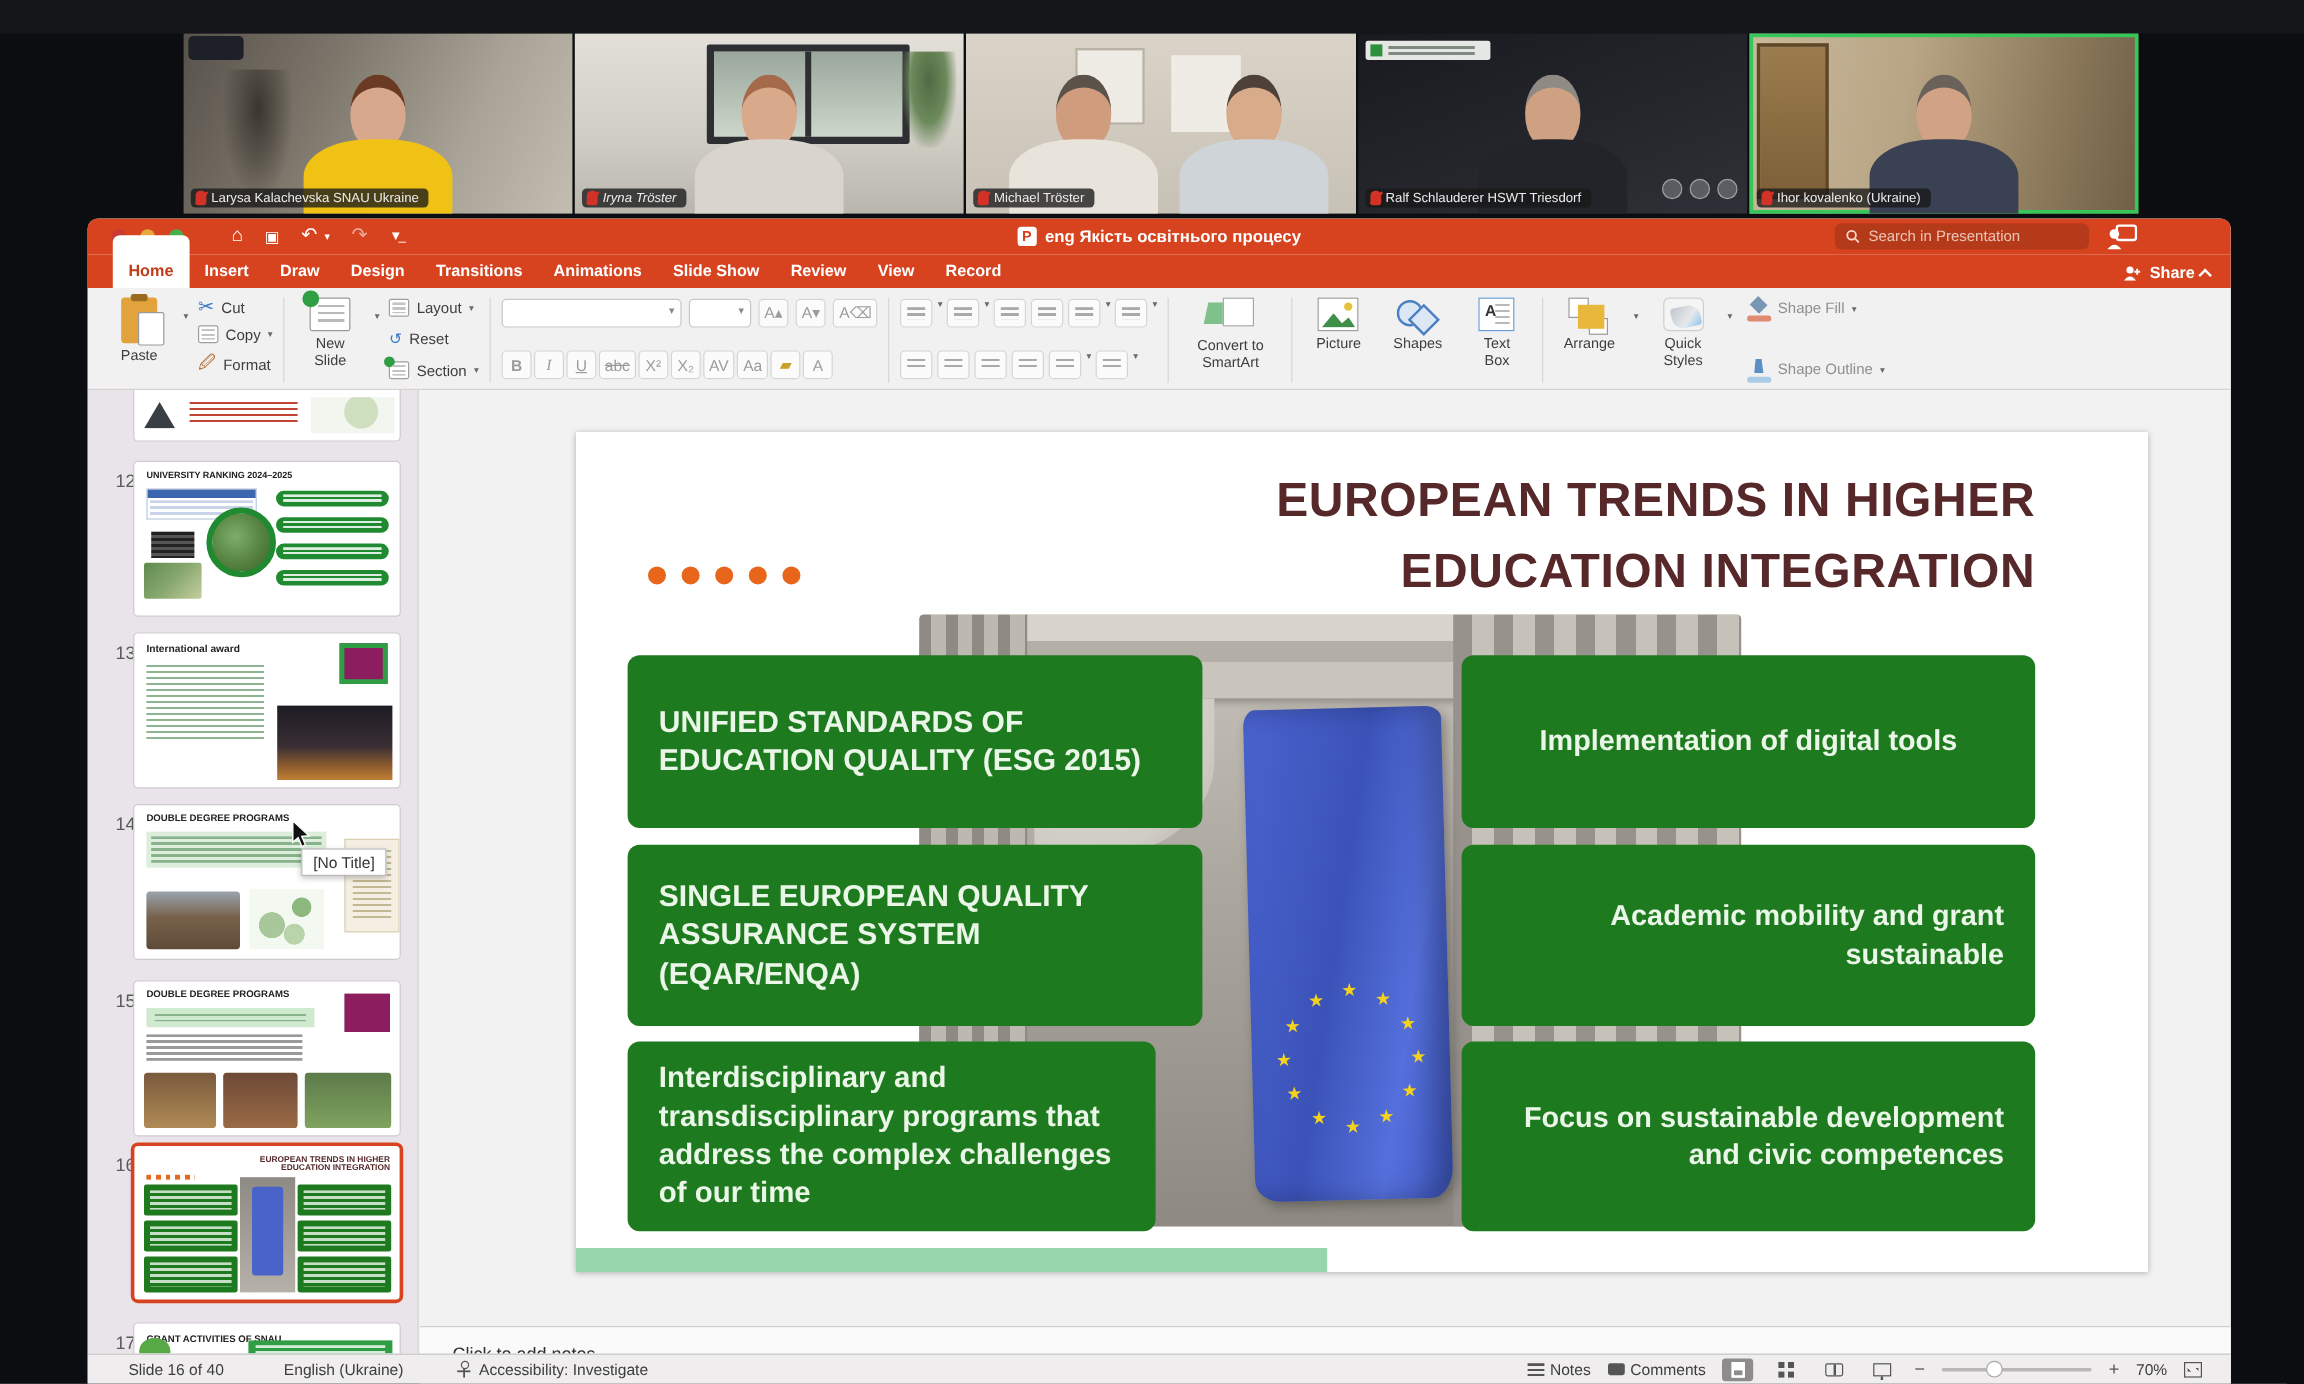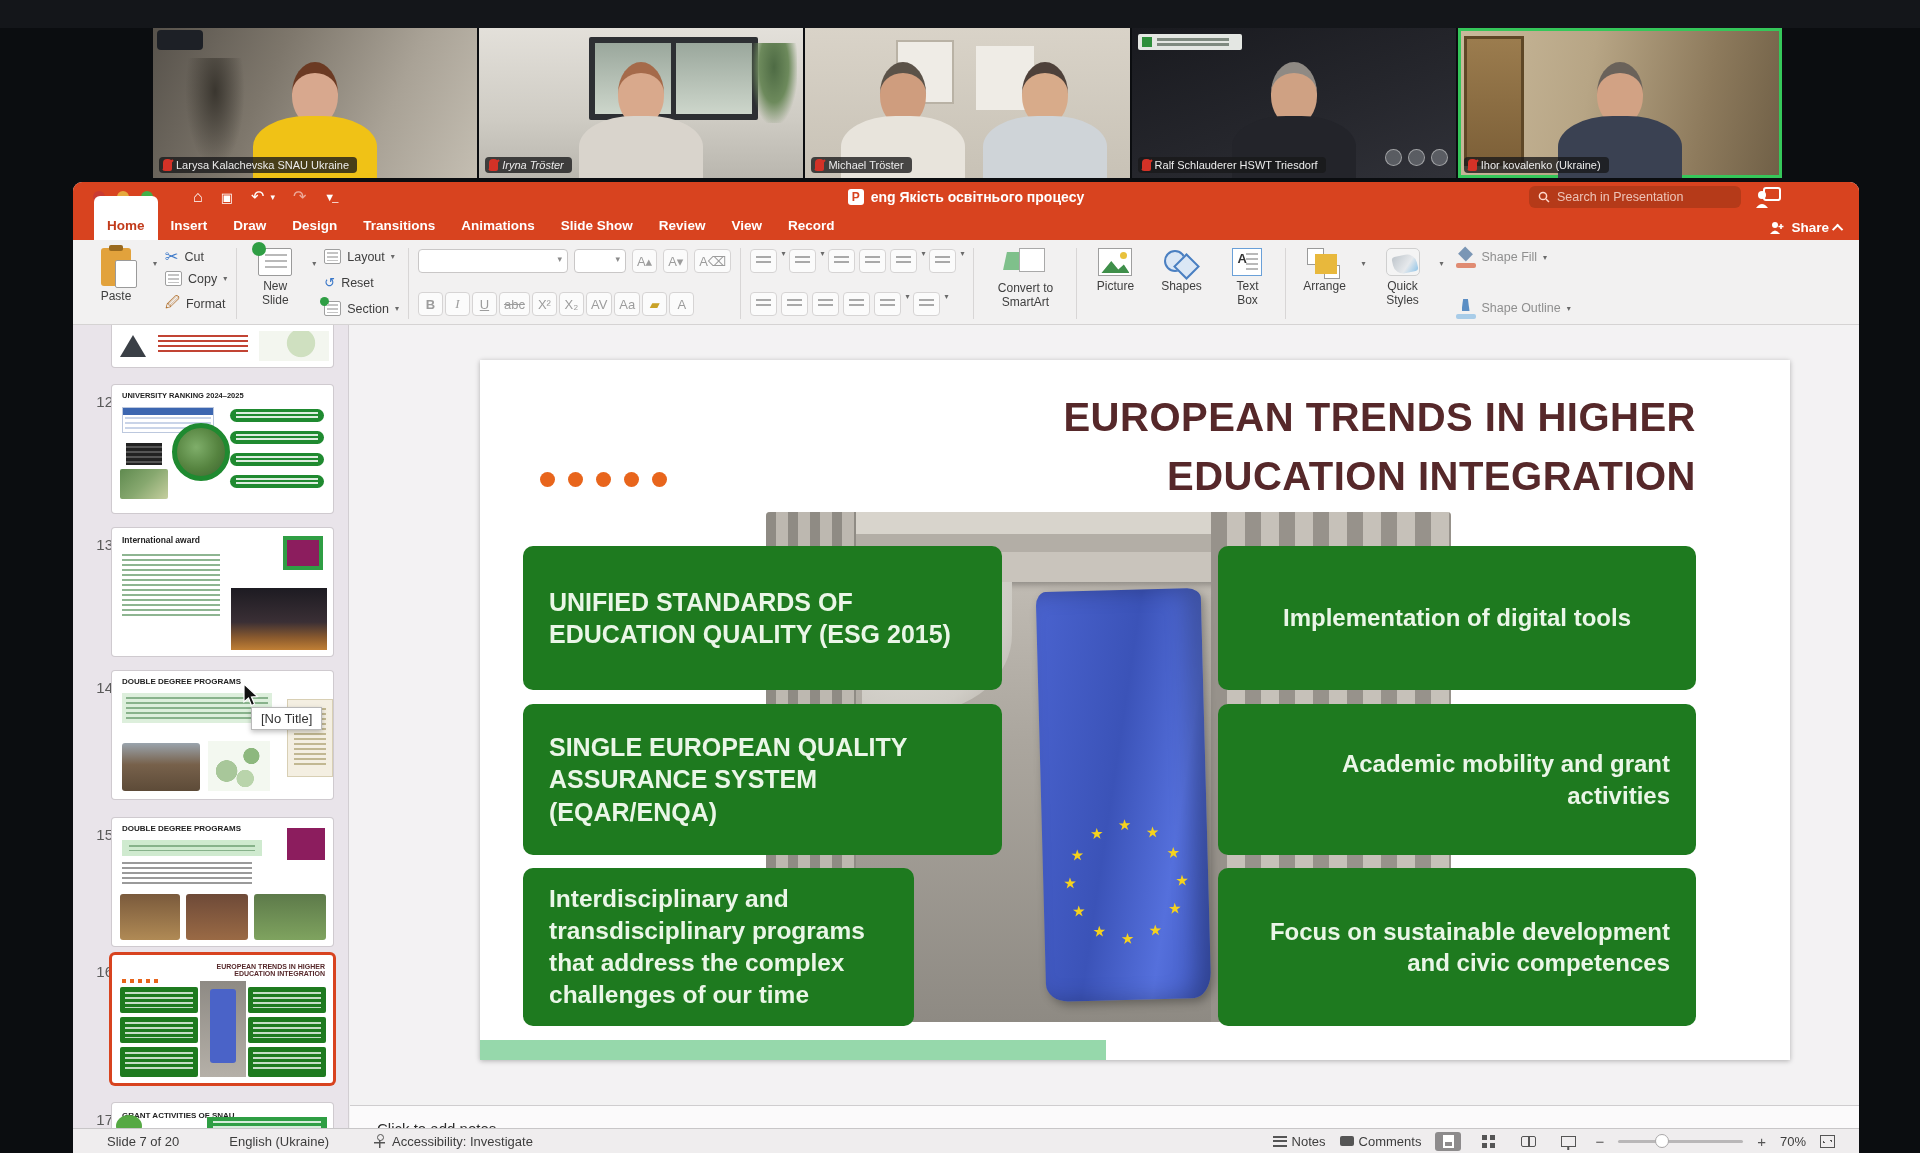--- a/index.html
+++ b/index.html
@@ -224,21 +224,21 @@
   #flag .star:nth-of-type(1){left:76px;top:228px;} #flag .star:nth-of-type(2){left:104px;top:236px;}
   #flag .star:nth-of-type(3){left:124px;top:257px;} #flag .star:nth-of-type(4){left:132px;top:285px;}
   #flag .star:nth-of-type(5){left:124px;top:313px;} #flag .star:nth-of-type(6){left:104px;top:334px;}
   #flag .star:nth-of-type(7){left:76px;top:342px;}  #flag .star:nth-of-type(8){left:48px;top:334px;}
   #flag .star:nth-of-type(9){left:28px;top:313px;}  #flag .star:nth-of-type(10){left:20px;top:285px;}
   #flag .star:nth-of-type(11){left:28px;top:257px;} #flag .star:nth-of-type(12){left:48px;top:236px;}
   .gbox { position:absolute; background:#1e7a1f; border-radius:10px; color:#eaf6e7; font-weight:bold;
     display:flex; align-items:center; padding:14px 26px; line-height:1.3; }
   #lb1 { left:43px; top:186px; width:479px; height:144px; font-size:25px; }
   #lb2 { left:43px; top:344px; width:479px; height:151px; font-size:25px; }
-  #lb3 { left:43px; top:508px; width:391px; height:158px; font-size:24.5px; }
+  #lb3 { left:43px; top:508px; width:440px; height:158px; font-size:24.5px; }
   #rb1 { left:738px; top:186px; width:478px; height:144px; font-size:24px; justify-content:center; text-align:center; }
   #rb2 { left:738px; top:344px; width:478px; height:151px; font-size:24px; justify-content:flex-end; text-align:right; }
   #rb3 { left:738px; top:508px; width:478px; height:158px; font-size:24px; justify-content:flex-end; text-align:right; }
   #mintbar { position:absolute; left:0; bottom:0; width:626px; height:20px; background:#96d8ab; }
 
   
   #notes { position:absolute; left:277px; right:0; bottom:0; height:48px; background:#fbfafb; border-top:1px solid #cfcdcf; }
   #notes span { position:absolute; left:27px; top:14px; font-size:15px; color:#2d2d2d; }
 
   
@@ -647,33 +647,33 @@
             <span class="star">★</span>
               <span class="star">★</span>
               <span class="star">★</span>
               <span class="star">★</span>
           </div>
         </div>
         <div class="gbox" id="lb1">UNIFIED STANDARDS OF EDUCATION QUALITY (ESG 2015)</div>
         <div class="gbox" id="lb2">SINGLE EUROPEAN QUALITY ASSURANCE SYSTEM (EQAR/ENQA)</div>
         <div class="gbox" id="lb3">Interdisciplinary and transdisciplinary programs that address the complex challenges of our time</div>
         <div class="gbox" id="rb1">Implementation of digital tools</div>
-        <div class="gbox" id="rb2">Academic mobility and grant activities</div>
+        <div class="gbox" id="rb2">Academic mobility and grant sustainable</div>
         <div class="gbox" id="rb3">Focus on sustainable development and civic competences</div>
         <div id="mintbar"></div>
       </div>
     </div>
   </div>
 
   <div id="notes">
     <span>Click to add notes</span>
   </div>
 
   <div id="statusbar">
-    <span class="sp" style="margin-left:34px;">Slide 7 of 20</span>
+    <span class="sp" style="margin-left:34px;">Slide 16 of 40</span>
     <span class="sp" style="margin-left:50px;">English (Ukraine)</span>
     <span class="sp" style="margin-left:44px;">
       <i class="acc-ic"></i><span>Accessibility: Investigate</span>
     </span>
     <div class="sb-right">
       <span class="sp" style="display:flex;align-items:center;gap:5px;">
         <i class="notes-ic"></i>
           <span>Notes</span>
       </span>
       <span class="sp" style="display:flex;align-items:center;gap:5px;">

